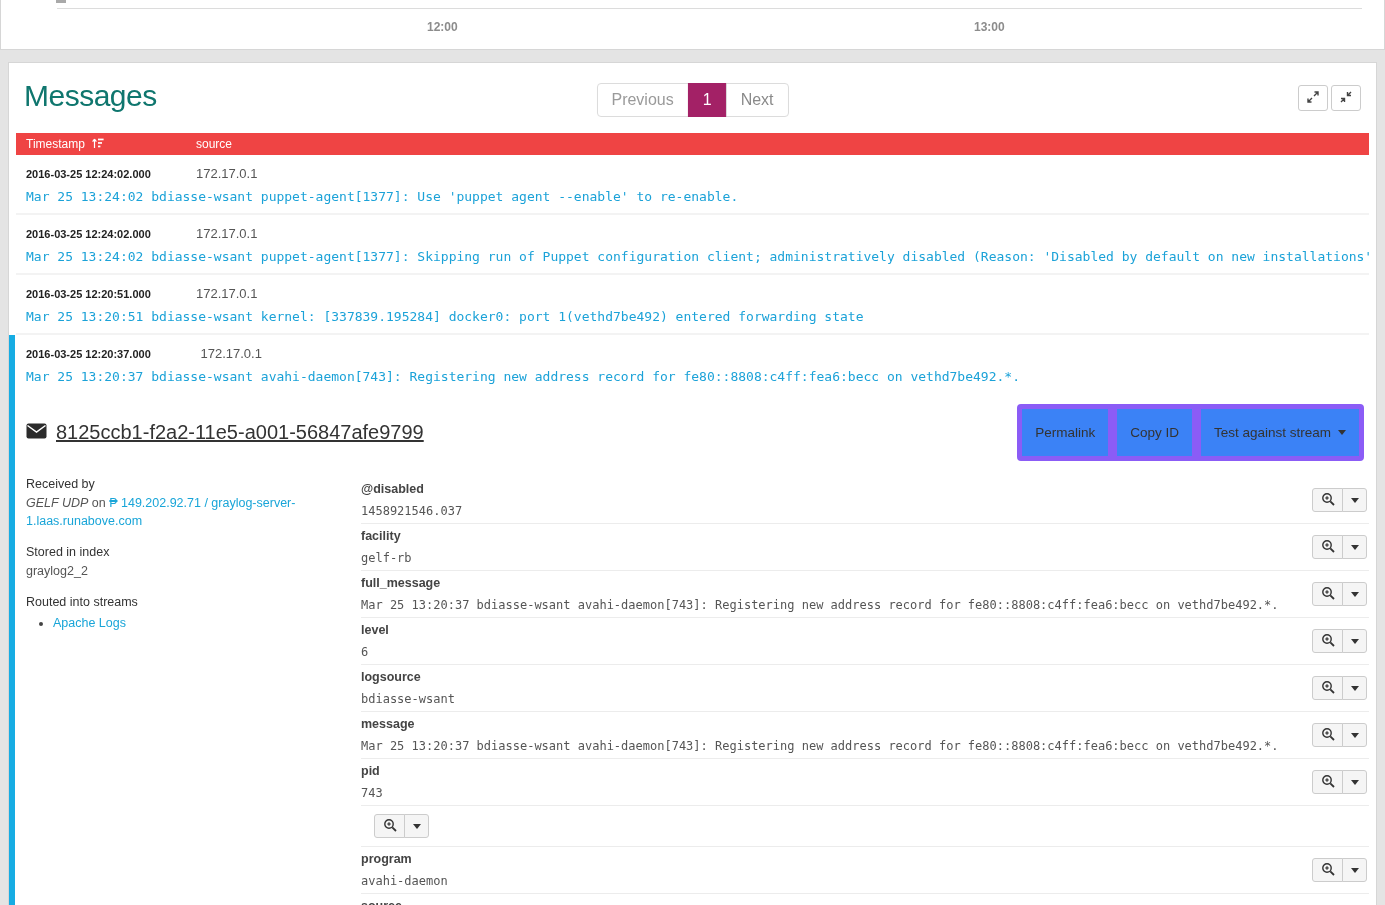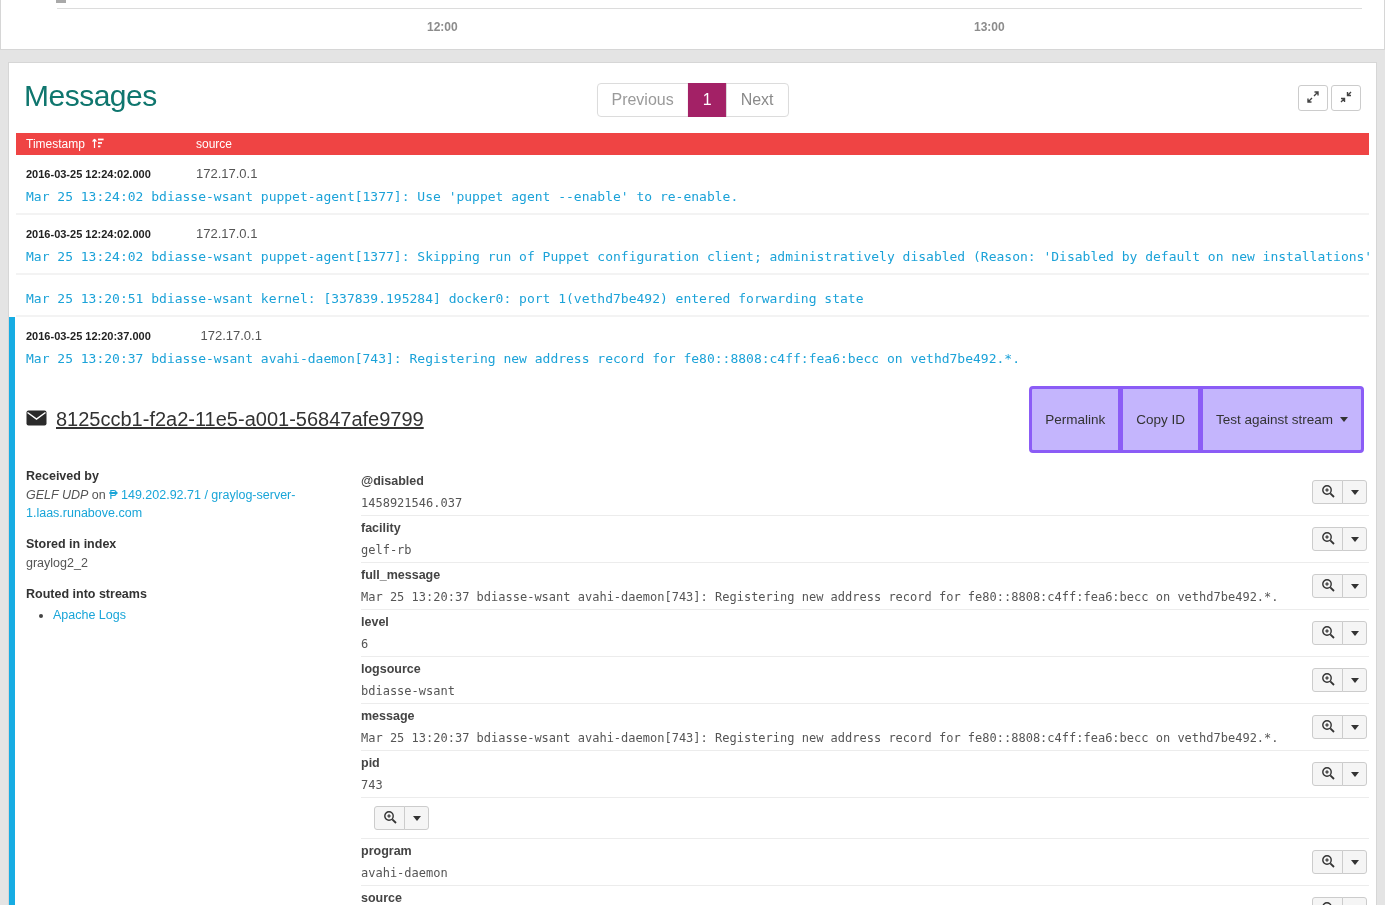--- a/index.html
+++ b/index.html
@@ -84,36 +84,36 @@
     border-bottom: none;
     padding-bottom: 40px;
   }
 
   
   .detail-header { display: flex; align-items: center; margin: 20px 0 16px 0; }
   .msg-id { font-size: 20px; color: #333; margin-left: 9px; text-decoration: underline; }
   .detail-actions { margin-left: auto; display: flex; margin-right: 5px; }
   .act-btn {
     font-family: "Liberation Sans", sans-serif;
-    font-size: 13.5px; color: #333; background: #c4b5fd;
-    border: 3px solid #8b5cf6; padding: 23px 13px; margin-left: -1px; cursor: pointer;
+    font-size: 13.5px; color: #333; background: #3b82f6;
+    border: 5px solid #8b5cf6; padding: 16px 13px; margin-left: -1px; cursor: pointer;
     display: flex; align-items: center; gap: 7px;
   }
   .act-btn.first { border-radius: 4px 0 0 4px; }
   .act-btn.last { border-radius: 0 4px 4px 0; }
   .caret {
     display: inline-block; width: 0; height: 0;
     border-left: 4px solid transparent; border-right: 4px solid transparent;
     border-top: 5px solid #333;
   }
 
   .detail-body { display: flex; }
   .detail-sidebar { width: 335px; flex: none; padding-right: 25px; font-size: 12.5px; }
   .sb-section { margin-bottom: 15px; }
-  .sb-title { font-weight: bold; color: #333; margin-bottom: 3px; }
+  .sb-title { font-weight: normal; color: #333; margin-bottom: 3px; }
   .sb-text { color: #555; line-height: 1.45; }
   .input-name { font-style: italic; }
   .blue-link { color: #19a5d8; text-decoration: none; cursor: pointer; }
   .stream-list { margin: 5px 0 0 0; padding-left: 27px; }
   .stream-list li { color: #444; padding: 2px 0; }
 
   .detail-fields { flex: 1; min-width: 0; }
   .field-row {
     display: flex; align-items: center;
     border-bottom: 1px solid #ececec;
@@ -192,20 +192,21 @@
   <div id="rows-host">
       <div class="msg-row">
         <div class="msg-meta"><span class="ts">2016-03-25 12:24:02.000</span><span class="src">172.17.0.1</span></div>
         <div class="msg-text">Mar 25 13:24:02 bdiasse-wsant puppet-agent[1377]: Use 'puppet agent --enable' to re-enable.</div>
       </div>
       <div class="msg-row">
         <div class="msg-meta"><span class="ts">2016-03-25 12:24:02.000</span><span class="src">172.17.0.1</span></div>
         <div class="msg-text">Mar 25 13:24:02 bdiasse-wsant puppet-agent[1377]: Skipping run of Puppet configuration client; administratively disabled (Reason: 'Disabled by default on new installations');</div>
       </div>
       <div class="msg-row">
+        <div class="msg-meta"><span class="ts">2016-03-25 12:20:51.000</span><span class="src">172.17.0.1</span></div>
         <div class="msg-text">Mar 25 13:20:51 bdiasse-wsant kernel: [337839.195284] docker0: port 1(vethd7be492) entered forwarding state</div>
       </div>
     </div>
 
   <div class="msg-row selected-row">
     <div class="msg-meta">
       <span class="ts">2016-03-25 12:20:37.000</span>
       <span class="src">172.17.0.1</span>
     </div>
     <div class="msg-text">Mar 25 13:20:37 bdiasse-wsant avahi-daemon[743]: Registering new address record for fe80::8808:c4ff:fea6:becc on vethd7be492.*.</div>

